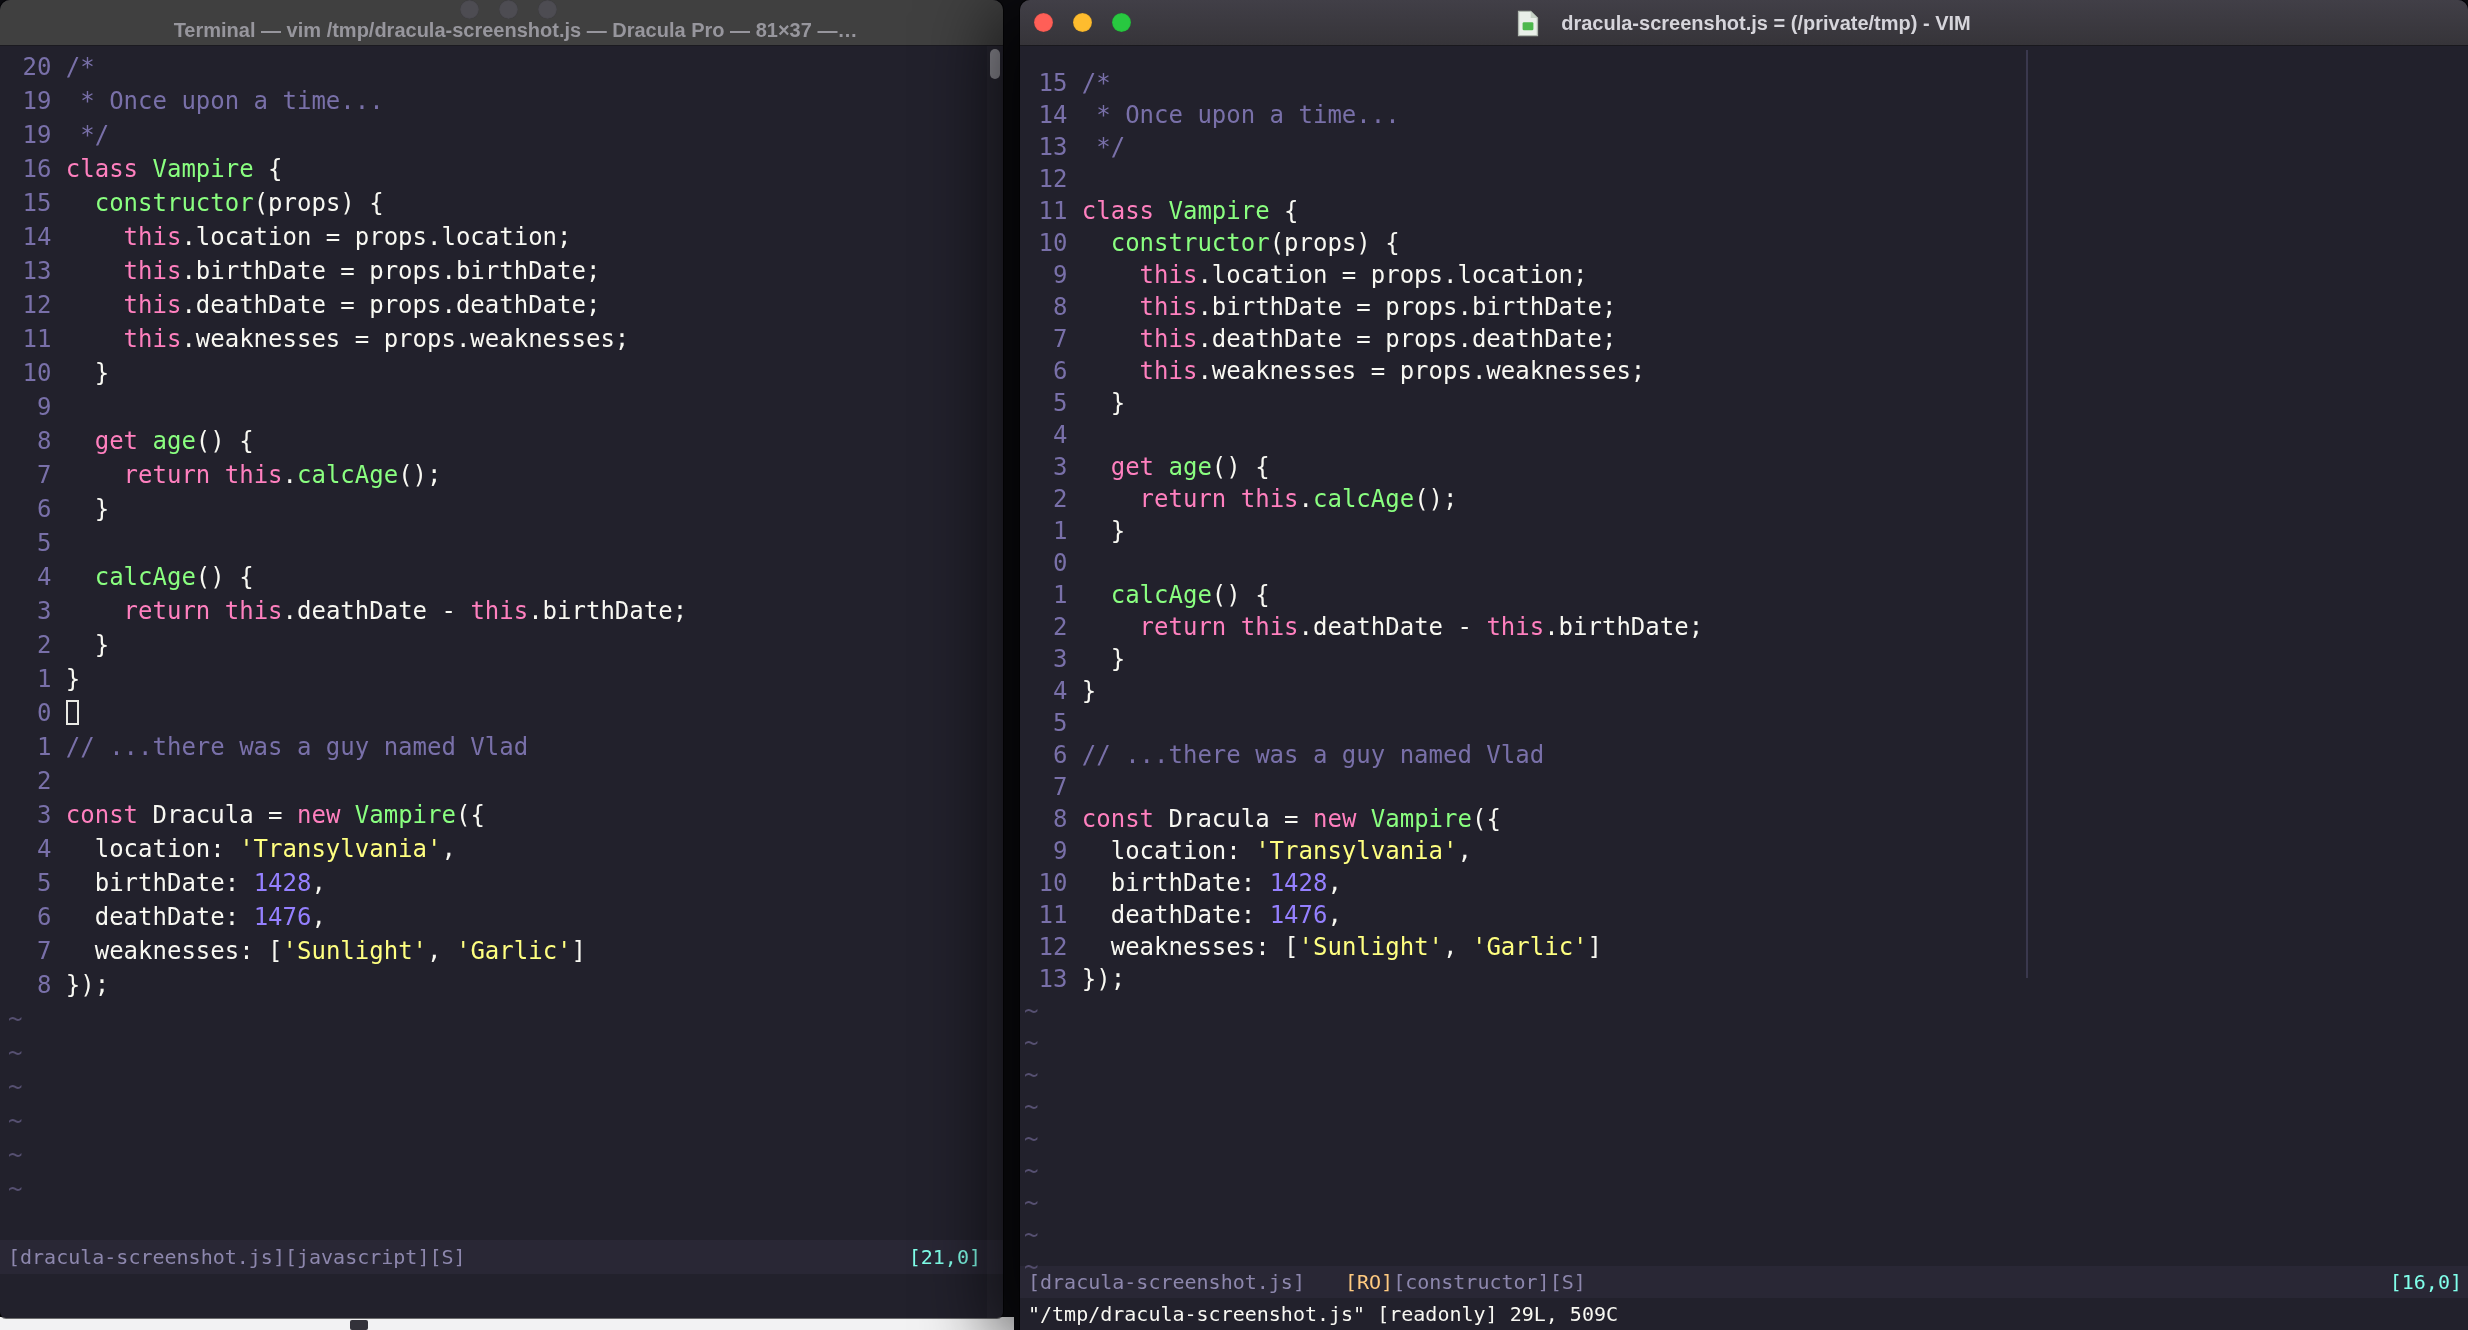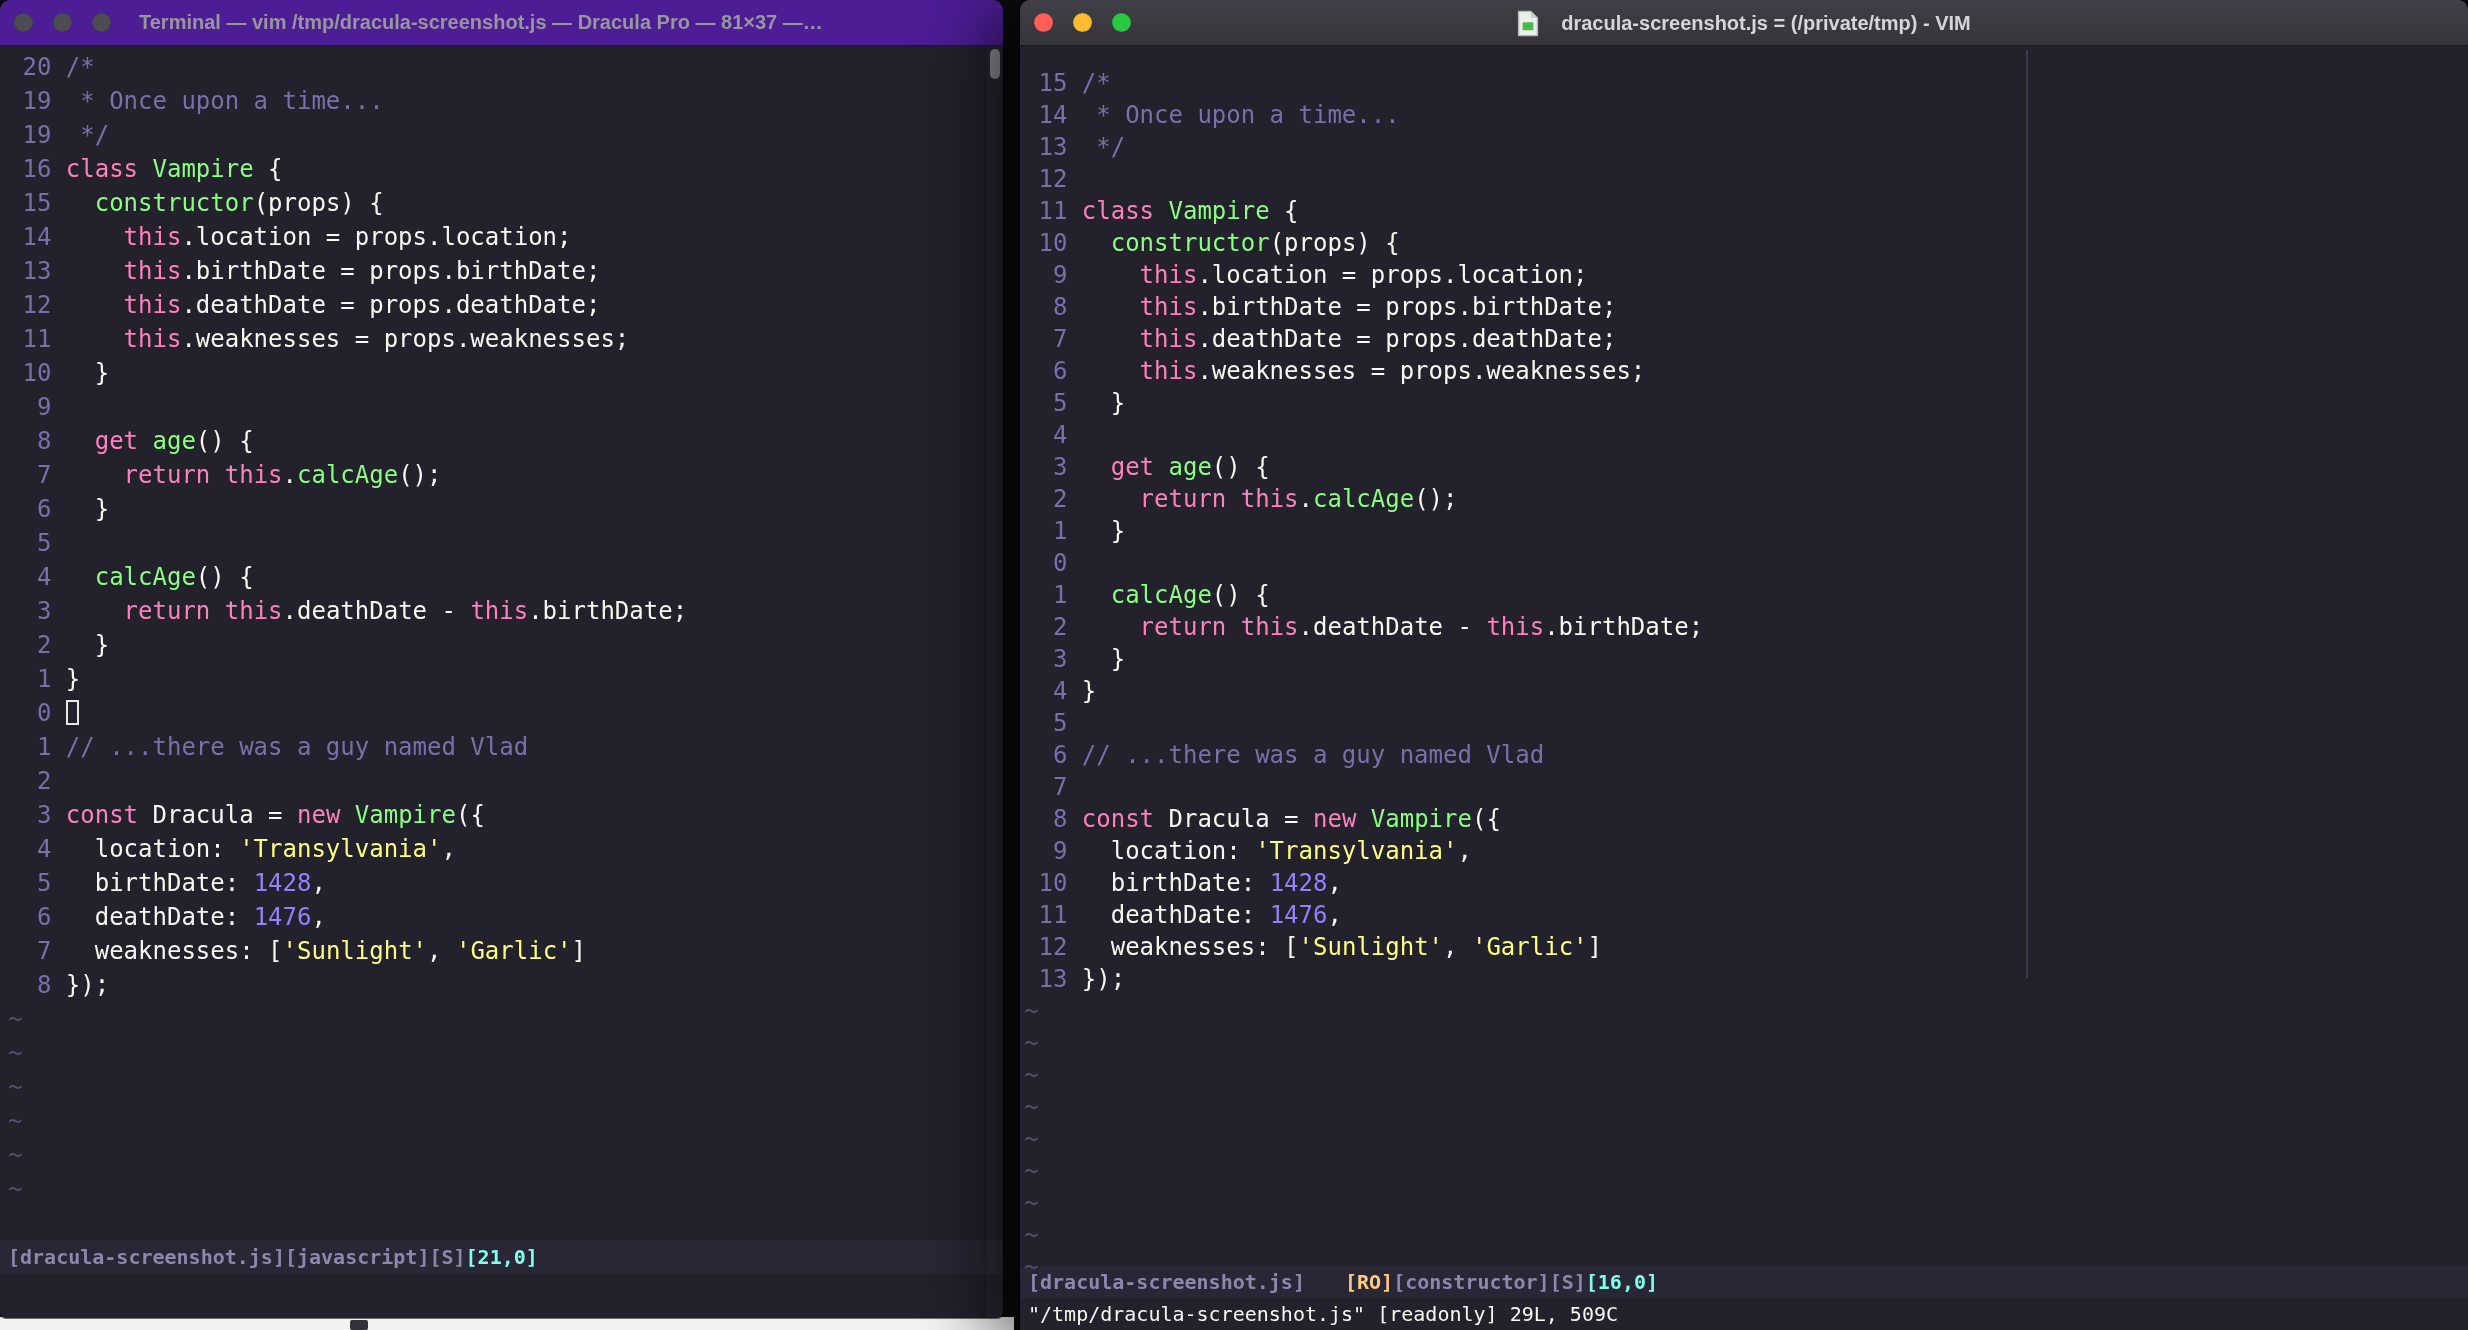--- a/index.html
+++ b/index.html
@@ -18,21 +18,21 @@
   .right-window{
     left:1020px; top:0; width:1448px; height:1330px;
     border-radius:10px 10px 0 0;
     box-shadow:-30px 10px 70px rgba(0,0,0,.62), 0 0 0 1px rgba(0,0,0,.6);
   }
   .titlebar{
     position:absolute; left:0; top:0; right:0; height:46px;
     display:flex; align-items:center;
     border-radius:10px 10px 0 0;
   }
-  .tb-left{ background:#4c1d95; border-bottom:1px solid #1b1a20; }
+  .tb-left{ background:#404040; border-bottom:1px solid #1b1a20;flex-direction:column; }
   .tb-right{ background:linear-gradient(#413f47,#363439); border-bottom:1px solid #19181d; }
   .lights{ display:flex; gap:20px; padding-left:14px; align-items:center; }
   .light{ width:19px; height:19px; border-radius:50%; box-shadow:inset 0 0 1px rgba(0,0,0,.4); }
   .light.gray{ background:#4d4c52; }
   .light.red{ background:#ff5f57; }
   .light.yellow{ background:#febc2e; }
   .light.green{ background:#28c840; }
   .title-text{
     font-family:"Liberation Sans","DejaVu Sans",sans-serif;
     font-size:20px; font-weight:700; white-space:nowrap;
@@ -58,22 +58,22 @@
   .tok-n{ color:var(--c-purple); }
   .tok-d{ color:var(--c-foreground); }
   .tilde{ color:var(--c-nontext); }
   .cursor-hollow{
     display:inline-block; width:13px; height:25px;
     border:2px solid #e9e9e4; vertical-align:middle; margin-top:-3px;
   }
 
   .statusline{
     position:absolute; left:0; right:0;
-    display:flex; 
-    font-size:20px; background:rgba(69,65,88,0.22);font-weight:bold;
+    display:flex; justify-content:space-between;
+    font-size:20px; background:rgba(69,65,88,0.22);
   }
   .left-status{ top:1240px; height:34px; line-height:34px; padding:0 22px 0 8px; }
   .right-status{ top:1266px; height:32px; line-height:32px; padding:0 6px 0 8px; }
   .status-text{ color:var(--c-status_text); white-space:pre; }
   .ro{ color:var(--c-orange);margin-left:40px; }
   .ruler{ color:var(--c-cyan); }
   .cmdline{ position:absolute; left:0; right:0; font-size:20px; color:var(--c-foreground); white-space:pre; }
   .left-cmd{ top:1274px; height:34px; line-height:34px; }
   .right-cmd{ top:1298px; height:32px; line-height:32px; padding-left:8px; }
 

